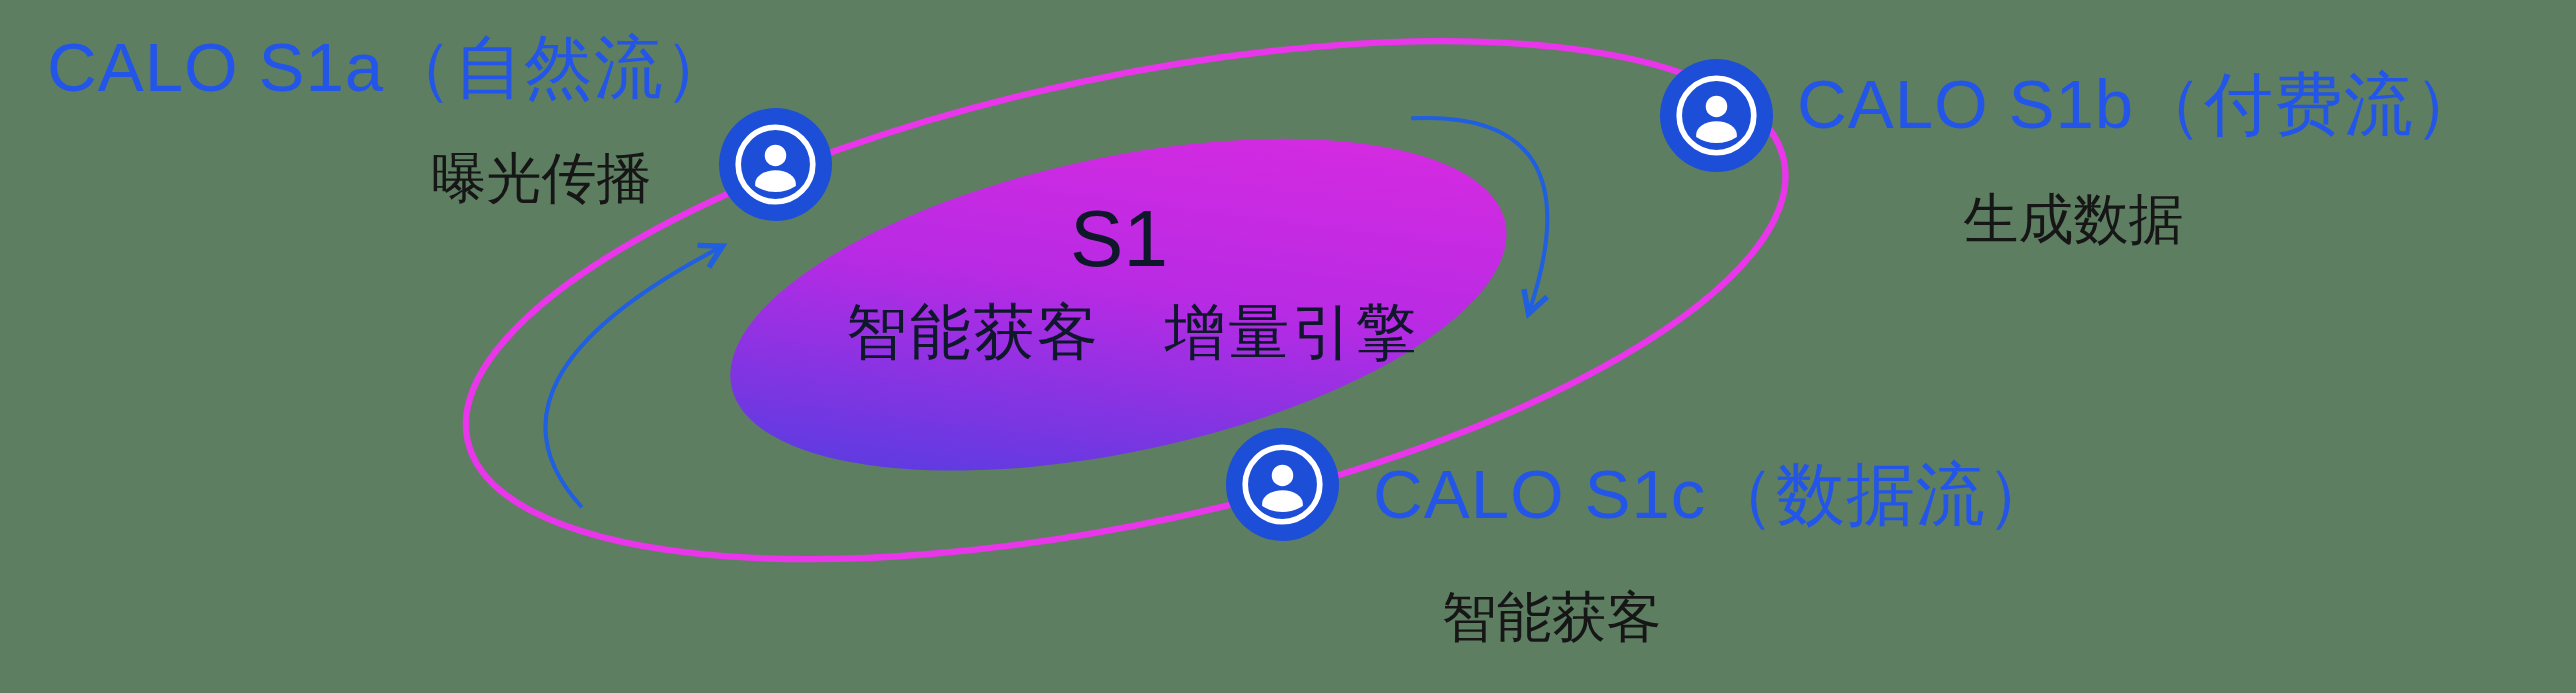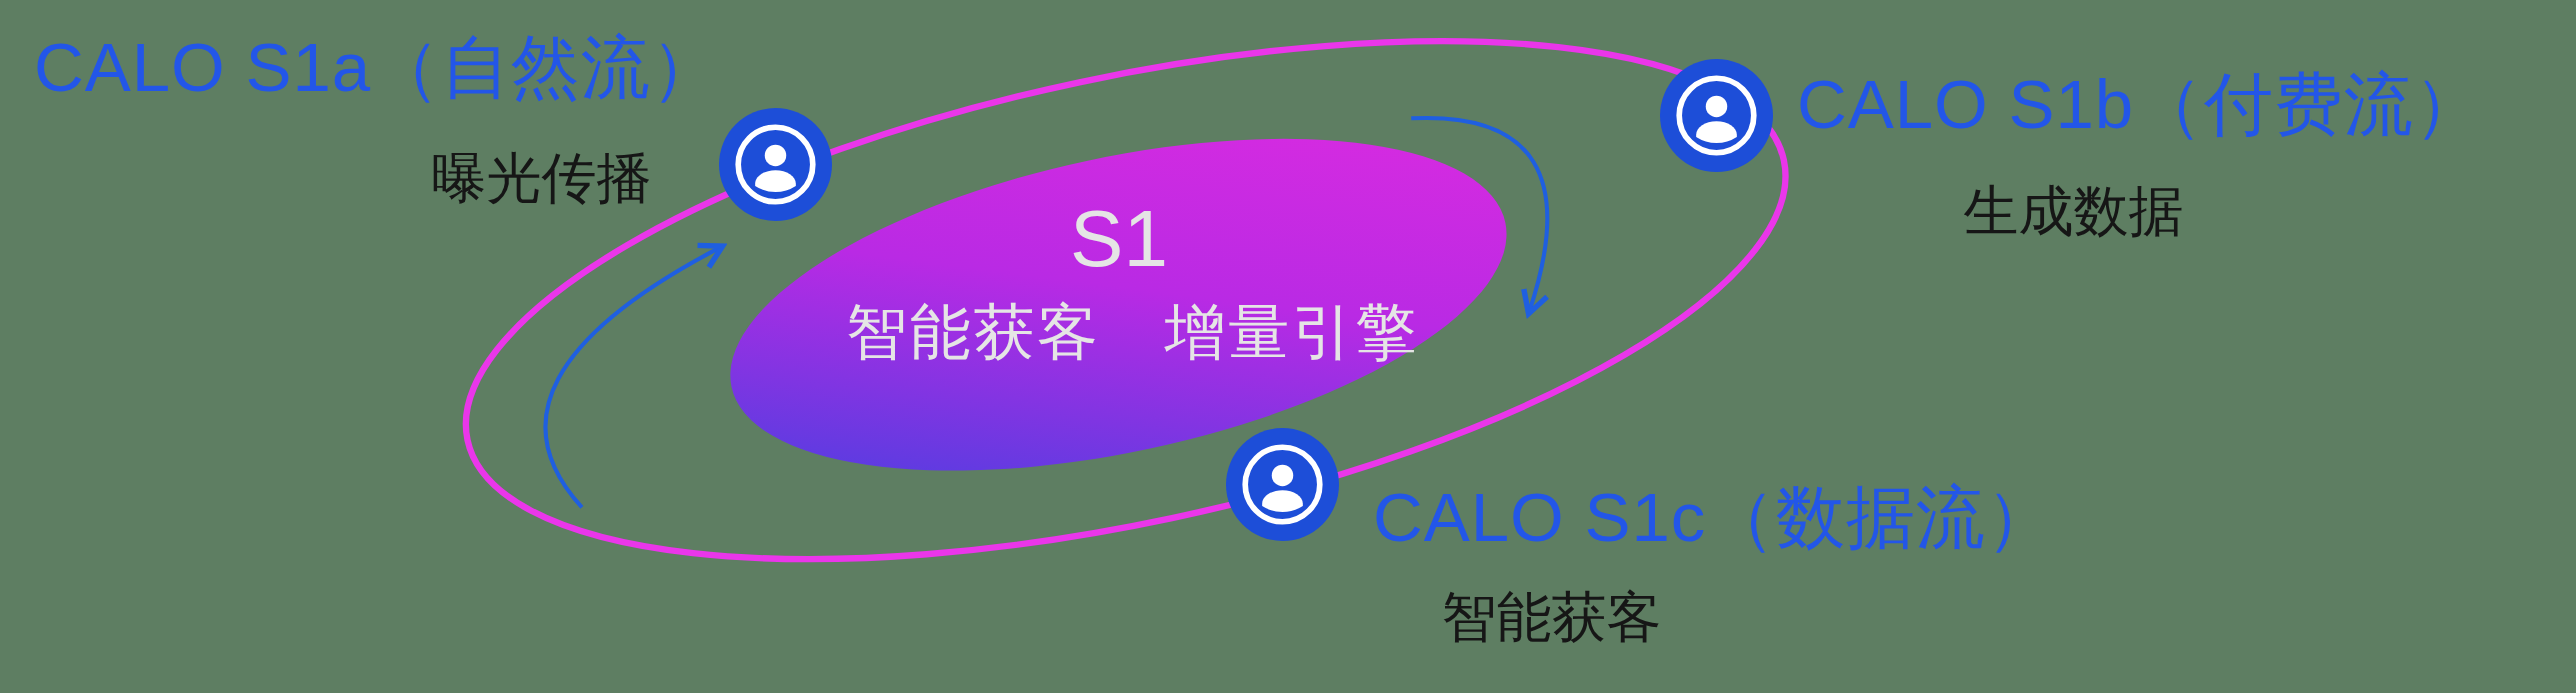--- a/index.html
+++ b/index.html
@@ -31,21 +31,21 @@
     text-align: center;
     white-space: nowrap;
   }
   .node-icon { position: absolute; width: 113px; height: 113px; }
   .node-icon svg { display: block; }
 
   .core-text {
     position: absolute;
     left: 846px; top: 193px; width: 546px;
     text-align: center;
-    color: #e5e5e5;
+    color: #0f172a;
   }
   .core-title { font-size: 80px; font-weight: 500; line-height: 1.15; }
   .core-subtitle { font-size: 61px; font-weight: 400; margin-top: 7.3px; letter-spacing: 2.7px; white-space: nowrap; }
 </style>
 </head>
 <body>
 
 <div class="canvas">
 
   <svg class="svg-layer" viewBox="0 0 2833 763">
@@ -66,47 +66,47 @@
 
     <path d="M640 558 Q512 418 792 272" fill="none" stroke="#1f5fe0" stroke-width="4.5" marker-end="url(#arrowHead)"></path>
     <path d="M1552 130 Q1756 120 1682 342" fill="none" stroke="#1f5fe0" stroke-width="4.5" marker-end="url(#arrowHead)"></path>
   </svg>
 
   <div class="core-text">
     <div class="core-title">S1</div>
     <div class="core-subtitle">智能获客　增量引擎</div>
   </div>
 
-  <div class="label" style="left:34px; top:27px;">CALO S1a（自然流）</div>
+  <div class="label" style="left:47px; top:27px;">CALO S1a（自然流）</div>
   <div class="sublabel" style="left:314px; top:145px;">曝光传播</div>
   <div class="node-icon" style="left:719px; top:108px;">
     <svg viewBox="0 0 100 100" width="113" height="113">
       <circle cx="50" cy="50" r="50" fill="#1d4ed8"></circle>
       <circle cx="50" cy="50" r="33" fill="none" stroke="#ffffff" stroke-width="5"></circle>
       <circle cx="50" cy="42" r="9.5" fill="#ffffff"></circle>
       <path d="M50 55c-10 0-18 5.5-18 12v2a33 33 0 0 0 36 0v-2c0-6.5-8-12-18-12z" fill="#ffffff"></path>
     </svg>
   </div>
 
   <div class="node-icon" style="left:1660px; top:59px;">
     <svg viewBox="0 0 100 100" width="113" height="113">
       <circle cx="50" cy="50" r="50" fill="#1d4ed8"></circle>
       <circle cx="50" cy="50" r="33" fill="none" stroke="#ffffff" stroke-width="5"></circle>
       <circle cx="50" cy="42" r="9.5" fill="#ffffff"></circle>
       <path d="M50 55c-10 0-18 5.5-18 12v2a33 33 0 0 0 36 0v-2c0-6.5-8-12-18-12z" fill="#ffffff"></path>
     </svg>
   </div>
   <div class="label" style="left:1797px; top:64px;">CALO S1b（付费流）</div>
-  <div class="sublabel" style="left:1846px; top:178px;">生成数据</div>
+  <div class="sublabel" style="left:1846px; top:186px;">生成数据</div>
 
   <div class="node-icon" style="left:1226px; top:428px;">
     <svg viewBox="0 0 100 100" width="113" height="113">
       <circle cx="50" cy="50" r="50" fill="#1d4ed8"></circle>
       <circle cx="50" cy="50" r="33" fill="none" stroke="#ffffff" stroke-width="5"></circle>
       <circle cx="50" cy="42" r="9.5" fill="#ffffff"></circle>
       <path d="M50 55c-10 0-18 5.5-18 12v2a33 33 0 0 0 36 0v-2c0-6.5-8-12-18-12z" fill="#ffffff"></path>
     </svg>
   </div>
-  <div class="label" style="left:1373px; top:477px;">CALO S1c（数据流）</div>
+  <div class="label" style="left:1373px; top:454px;">CALO S1c（数据流）</div>
   <div class="sublabel" style="left:1324px; top:584px;">智能获客</div>
 
 </div>
 
 
 </body></html>

